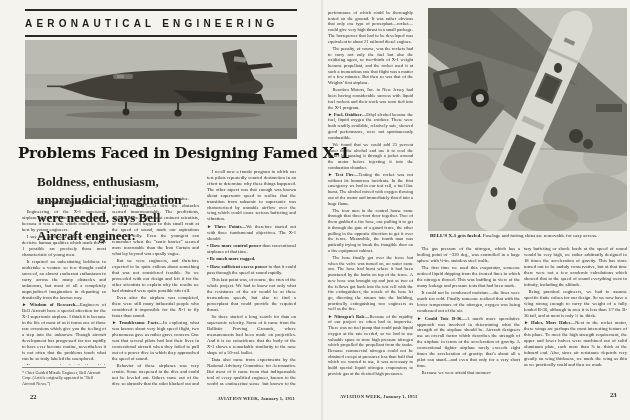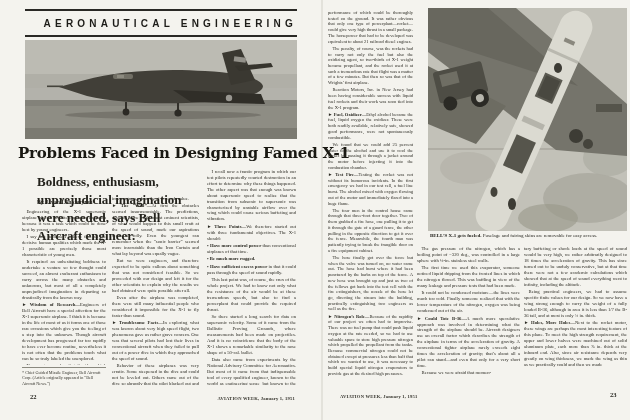--- a/index.html
+++ b/index.html
@@ -7,21 +7,21 @@
     width:630px;height:420px;overflow:hidden;position:relative;
     background:#f4f3ee;color:#23221c;
     font-family:"Liberation Serif", serif;
   }
   .abs{position:absolute;}
   .gutter{left:321px;top:0;width:2px;height:420px;background:#e3e2db;}
   
   .section-header{
     left:25px;top:9px;width:272px;height:24px;
     border-top:2px solid #2a2925;border-bottom:2px solid #2a2925;
-    display:flex;align-items:center;justify-content:flex-end;
+    display:flex;align-items:center;justify-content:flex-start;
     font-family:"Liberation Sans", sans-serif;font-weight:bold;
     font-size:10px;letter-spacing:4.2px;color:#1d1c18;white-space:nowrap;
   }
   
   .photo-a{left:25px;top:40px;width:272px;height:99px;}
   .photo-b{left:428px;top:8px;width:199px;height:223px;}
   .photo-a svg,.photo-b svg{display:block;}
   
   .title{
     left:18px;top:144px;width:288px;text-align:center;

